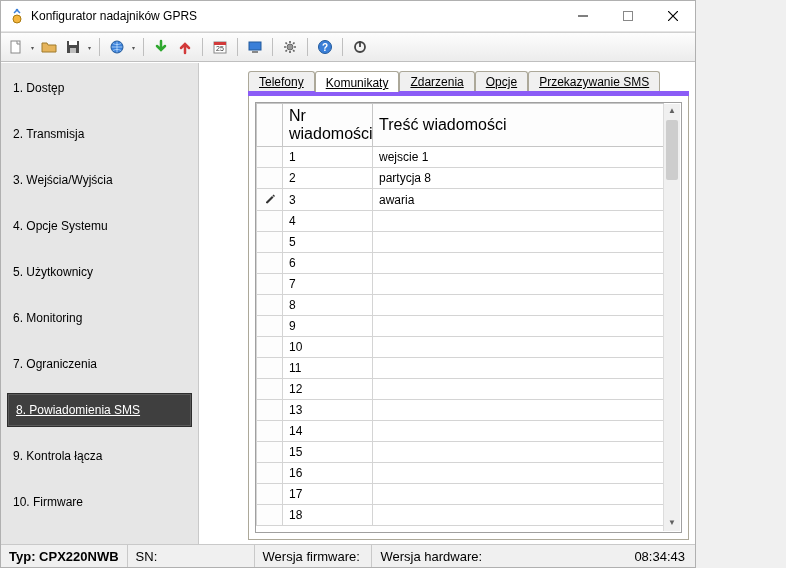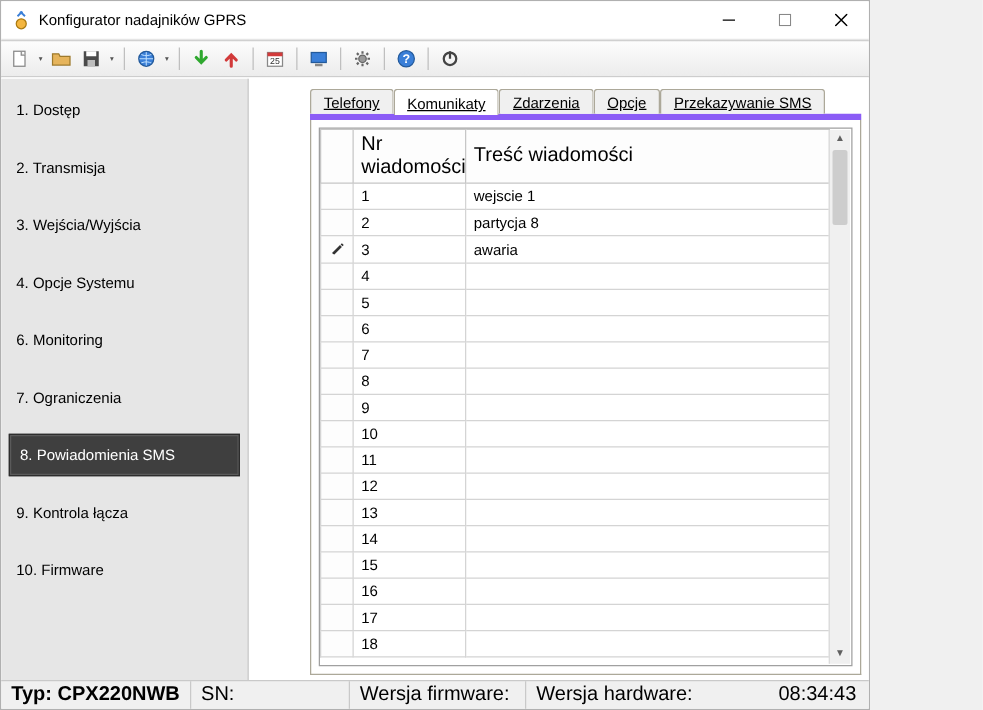--- a/index.html
+++ b/index.html
@@ -120,20 +120,21 @@
     color: #000;
     margin-bottom: 12px;
   }
   .side-item.selected {
     background: #3f3f3f;
     color: #fff;
     border: 1px solid #2d2d2d;
     box-shadow: inset 0 0 0 1px #5a5a5a;
     margin: 0 6px 12px 6px;
     padding: 9px 8px;
+    text-decoration: underline;
   }
   
   .content {
     flex: 1;
     display: flex;
     flex-direction: column;
     padding: 6px 6px 4px 6px;
     box-sizing: border-box;
     min-height: 0;
   }
@@ -242,21 +243,21 @@
     text-align: center;
     background: #fdfdfd;
   }
   
   .statusbar {
     height: 22px;
     background: #f0f0f0;
     border-top: 1px solid #c9c9c9;
     display: flex;
     align-items: center;
-    font-size: 16px;
+    font-size: 13px;
   }
   .status-cell {
     padding: 0 8px;
     height: 100%;
     border-right: 1px solid #c9c9c9;
     display: flex;
     align-items: center;
     white-space: nowrap;
   }
   .status-cell.first { border-left: none; }
@@ -381,20 +382,21 @@
     </span>
   </div>
 
   <div class="main">
 
     <div class="sidebar" id="sidebar">
         <div class="side-item"><span>1. Dostęp</span></div>
         <div class="side-item"><span>2. Transmisja</span></div>
         <div class="side-item"><span>3. Wejścia/Wyjścia</span></div>
         <div class="side-item"><span>4. Opcje Systemu</span></div>
+        <div class="side-item"><span>5. Użytkownicy</span></div>
         <div class="side-item"><span>6. Monitoring</span></div>
         <div class="side-item"><span>7. Ograniczenia</span></div>
         <div class="side-item selected"><span>8. Powiadomienia SMS</span></div>
         <div class="side-item"><span>9. Kontrola łącza</span></div>
         <div class="side-item"><span>10. Firmware</span></div>
       </div>
 
     <div class="content">
 
       <div class="tabstrip" id="tabstrip">

